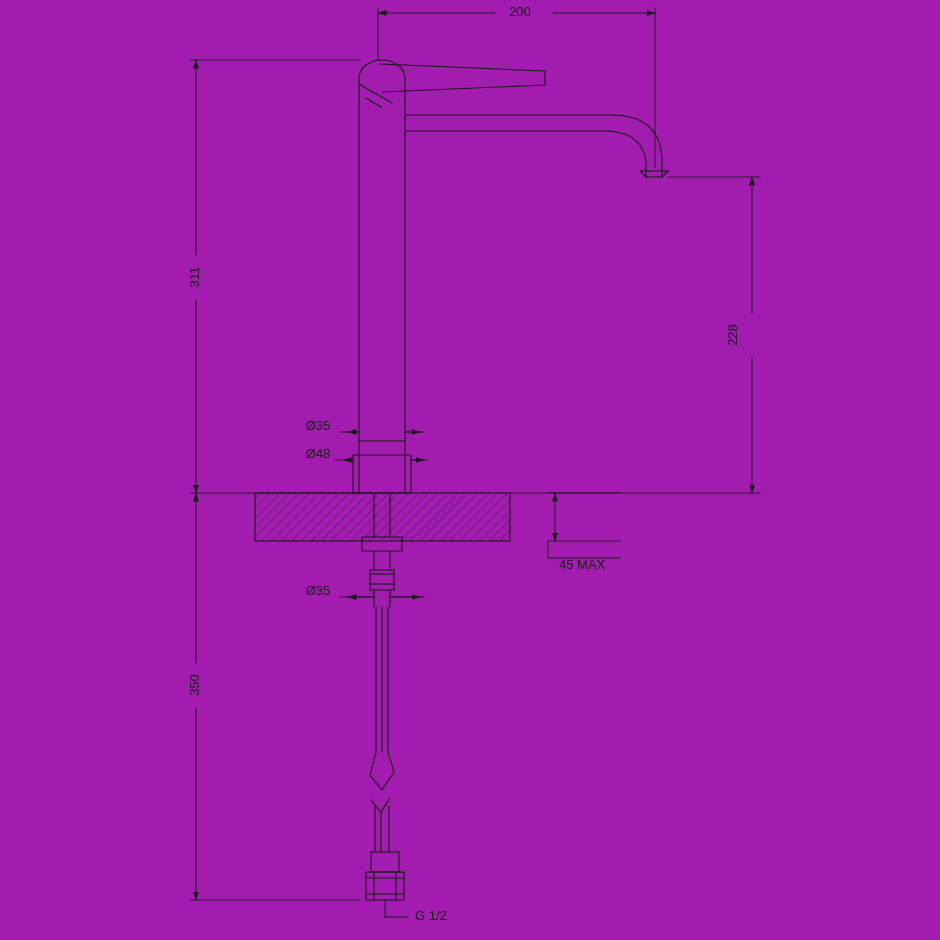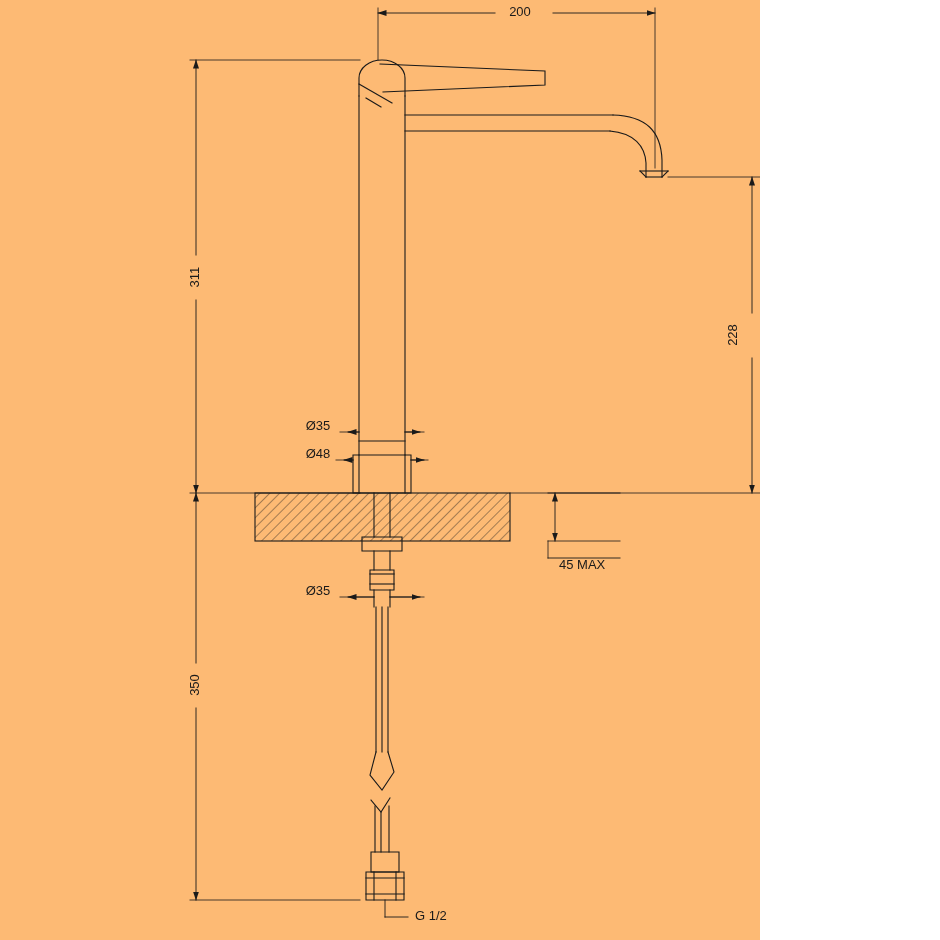--- a/index.html
+++ b/index.html
@@ -5,23 +5,23 @@
   html, body {
     margin: 0;
     padding: 0;
     background: #ffffff;
   }
   body {
     font-family: "Liberation Sans", sans-serif;
   }
   #sheet {
     position: relative;
-    width: 760px;
+    width: 940px;
     height: 940px;
-    background: #fdba74;
+    background: #a21caf;
     overflow: hidden;
   }
   #sheet svg {
     position: absolute;
     left: 0;
     top: 0;
   }
   .dimtext {
     font-family: "Liberation Sans", sans-serif;
     font-size: 13px;

